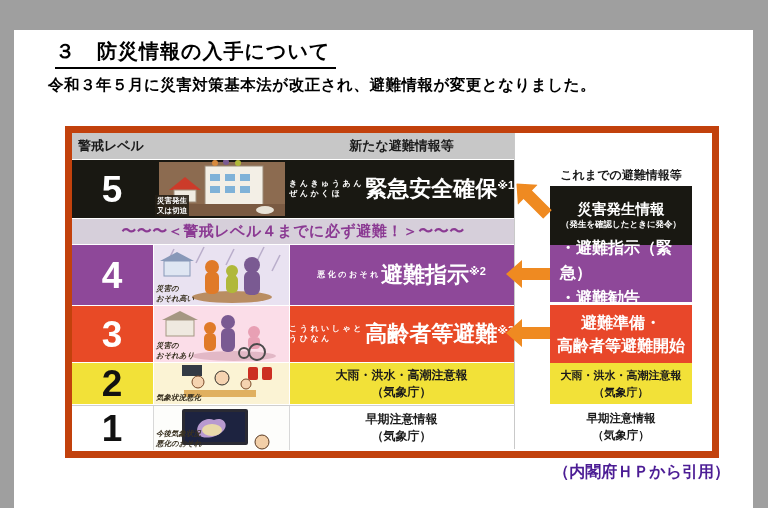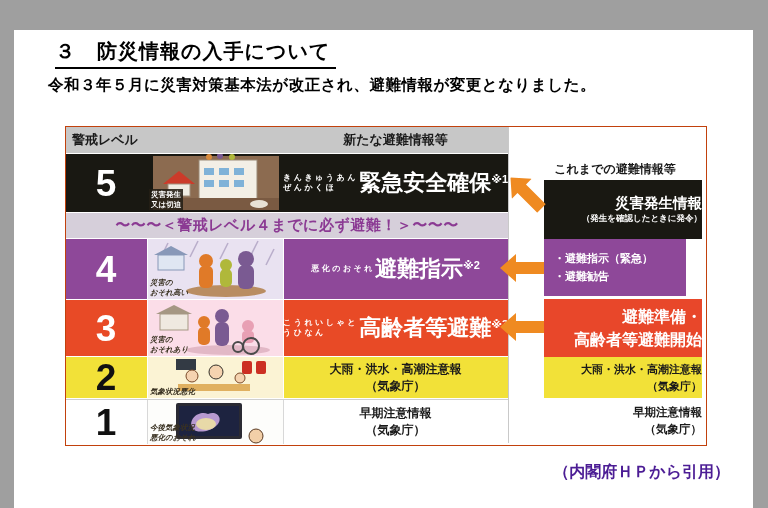--- a/index.html
+++ b/index.html
@@ -11,21 +11,21 @@
   }
   .sheet{position:absolute;left:14px;top:14px;width:739px;height:479px;background:#ffffff;margin-top:16px;}
   .abs{position:absolute;}
   .title{
     left:41px;top:8px;font-size:20px;font-weight:bold;color:#000;
     border-bottom:2px solid #000;padding:0 6px 2px 0;letter-spacing:1px;
   }
   .subtitle{left:34px;top:45px;font-size:15.5px;font-weight:bold;color:#000;letter-spacing:.5px;}
   .citation{left:500px;top:432px;width:216px;text-align:right;font-size:16px;font-weight:bold;color:#4c1d95;}
 
-  .diagram{left:51px;top:96px;width:640px;height:318px;background:#fff;border:1px solid #c2410c;}
+  .diagram{left:51px;top:96px;width:640px;height:318px;background:#fff;border:7px solid #c2410c;}
 
   
   .hdr{left:0;top:0;width:442px;height:26px;background:#c7c7c7;border-bottom:1px solid #fff;}
   .hdr-left{left:6px;top:0;width:120px;height:26px;line-height:26px;font-size:13px;font-weight:bold;color:#1a1a1a;}
   .hdr-right{left:217px;top:0;width:225px;height:26px;line-height:26px;text-align:center;font-size:13px;font-weight:bold;color:#1a1a1a;}
 
   .row{left:0;width:442px;}
   .cell-level{left:0;top:0;width:80px;height:100%;display:flex;align-items:center;justify-content:center;}
   .lvl-num{font-size:37px;font-weight:bold;line-height:1;}
   .cell-img{left:81px;top:0;width:135px;height:100%;}
@@ -49,26 +49,26 @@
   .r2{top:230px;height:41px;background:#f2e138;}
   .r1{top:272px;height:44px;background:#ffffff;border-top:1px solid #cfcfcf;}
   .r4 .cell-img{background:#e9e2f1;border-left:1px solid #fff;border-right:1px solid #fff;}
   .r3 .cell-img{background:#fbdde8;border-left:1px solid #fff;border-right:1px solid #fff;}
   .r2 .cell-img{background:#fbf3d4;border-left:1px solid #fff;border-right:1px solid #fff;}
   .r1 .cell-img{background:#fdfdfb;border-left:1px solid #d8d8d8;border-right:1px solid #d8d8d8;}
   .ltable-edge{left:442px;top:0;width:1px;height:316px;background:#c9c9c9;}
 
   
   .old-hdr{left:478px;top:34px;width:142px;height:16px;text-align:center;font-size:12px;font-weight:bold;color:#1a1a1a;}
-  .obox{left:478px;width:158px;display:flex;flex-direction:column;align-items:flex-end;justify-content:center;}
+  .obox{left:478px;width:142px;display:flex;flex-direction:column;align-items:center;justify-content:center;}
   .ob1{top:53px;height:59px;background:#191812;}
   .ob1 .l1{font-size:14.5px;font-weight:bold;color:#fff;line-height:1.3;}
   .ob1 .l2{font-size:8.5px;font-weight:bold;color:#fff;}
   .ob2{top:112px;height:57px;background:#8e4899;align-items:flex-start;padding-left:10px;width:132px;}
-  .ob2 .l1,.ob2 .l2{font-size:11px;font-weight:bold;color:#fff;line-height:1.55;}
+  .ob2 .l1,.ob2 .l2{font-size:16px;font-weight:bold;color:#fff;line-height:1.55;}
   .ob3{top:172px;height:58px;background:#e8472a;}
   .ob3 .l1,.ob3 .l2{font-size:16px;font-weight:bold;color:#ffffff;line-height:1.45;}
   .ob4{top:230px;height:41px;background:#f2e138;}
   .ob4 .l1,.ob4 .l2{font-size:11px;font-weight:bold;color:#1a1a1a;line-height:1.5;}
   .ob5{top:272px;height:44px;background:#ffffff;}
   .ob5 .l1,.ob5 .l2{font-size:11.5px;font-weight:bold;color:#1a1a1a;line-height:1.5;}
 
   .arrow{width:44px;height:28px;}
   .a1{left:438px;top:52px;transform:rotate(45deg);}
   .a2{left:434px;top:127px;}

